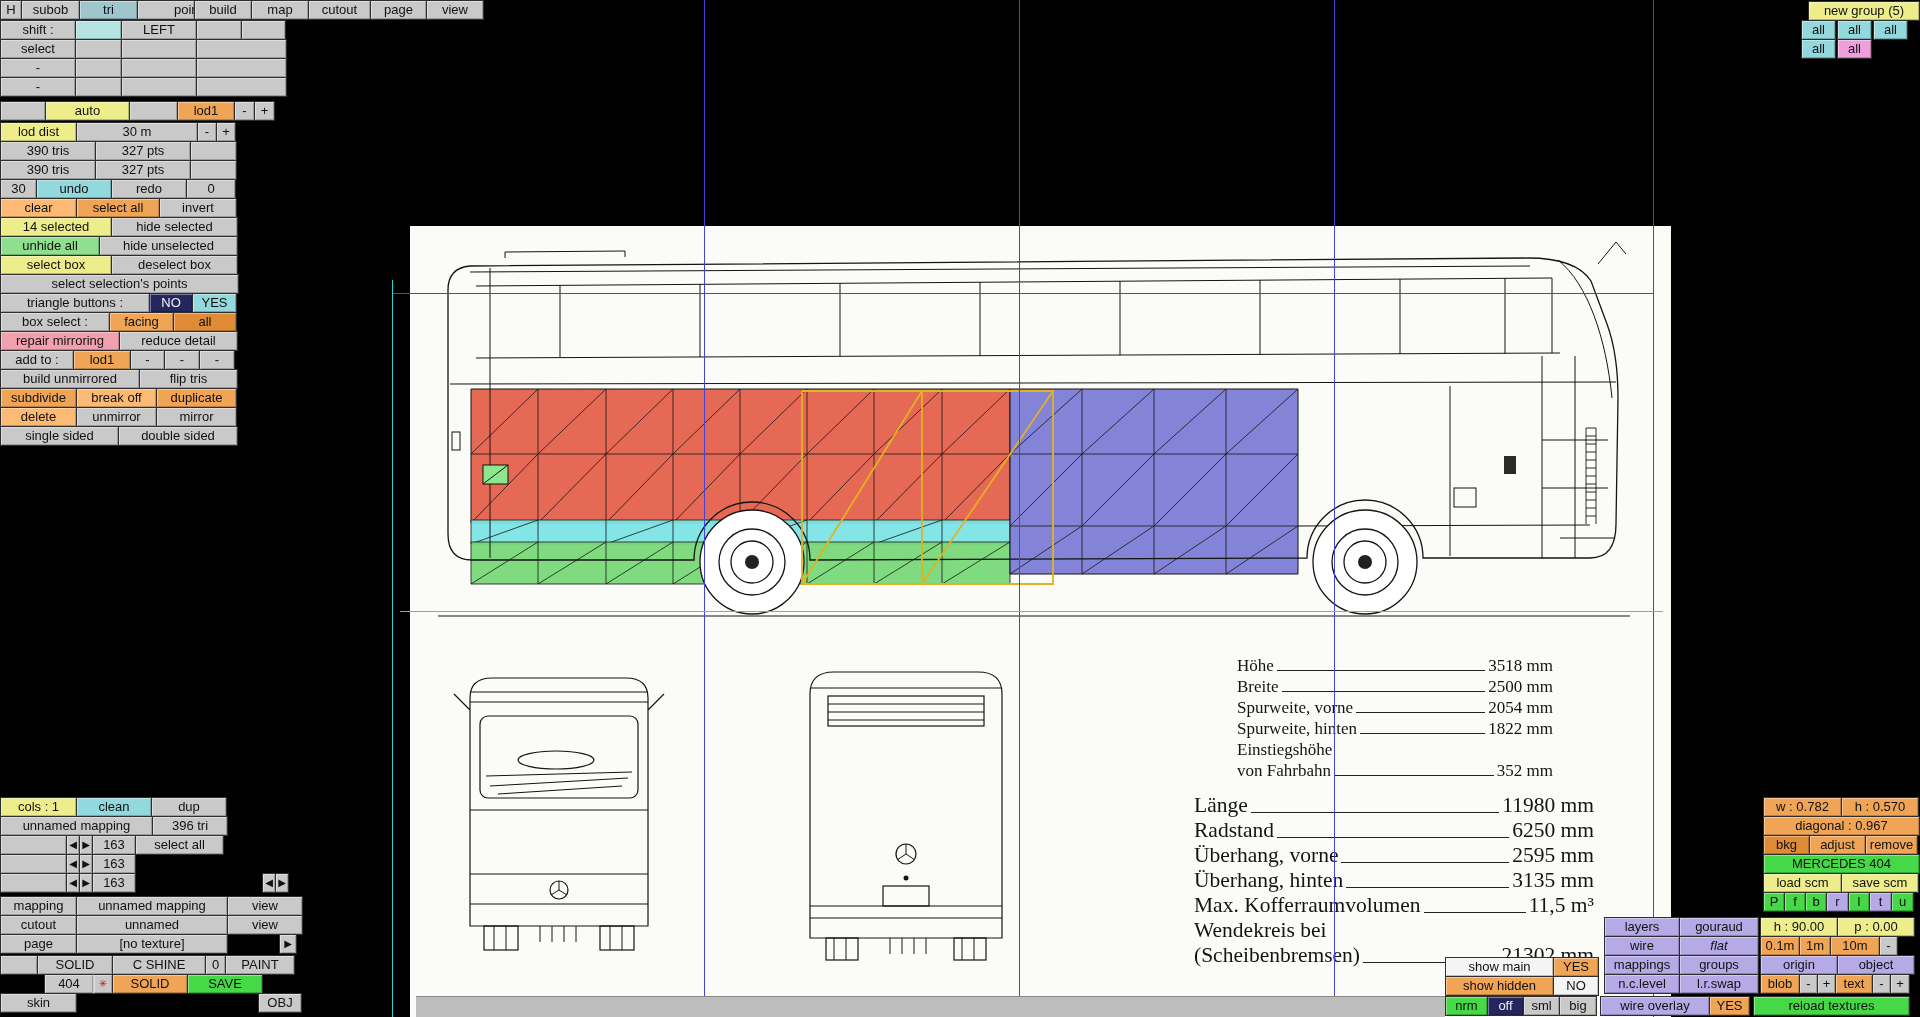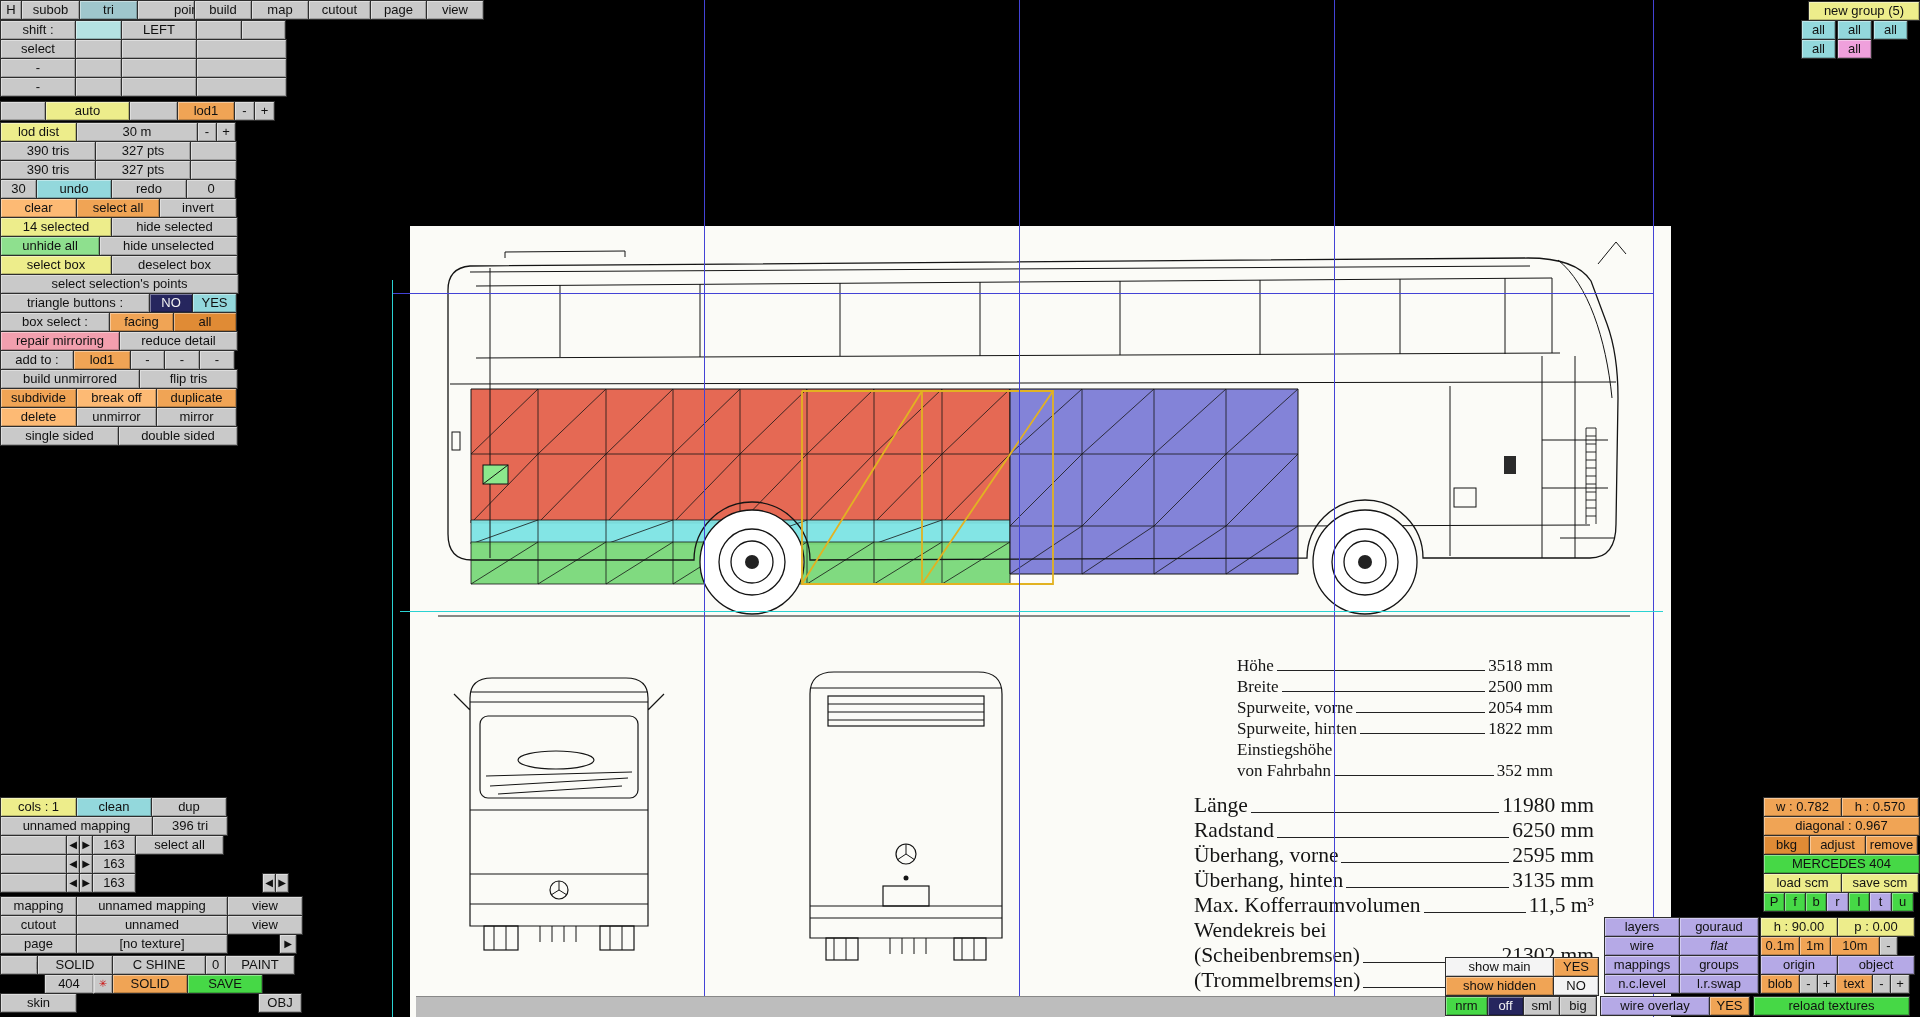--- a/index.html
+++ b/index.html
@@ -184,25 +184,20 @@
       <span class="sval">11,5 m³</span>
     </div>
     <div class="srow">
       <span class="slab">Wendekreis bei</span>
     </div>
     <div class="srow">
       <span class="slab">(Scheibenbremsen)</span>
       <span class="fill"></span>
       <span class="sval">21302 mm</span>
     </div>
-    <div class="srow">
-      <span class="slab">(Trommelbremsen)</span>
-      <span class="fill"></span>
-      <span class="sval"></span>
-    </div>
   </div>
 
 <div class="vl" style="left:704px"></div>
 <div class="vl" style="left:1019px"></div>
 <div class="vl" style="left:1334px"></div>
 <div class="vl" style="left:1653px"></div>
 <div class="hl" style="top:293px;left:392px;width:1261px"></div>
 <div class="hl cyan" style="top:611px;left:400px;width:1263px"></div>
 <div class="vl cyan" style="left:392px;top:280px;height:737px"></div>
 

